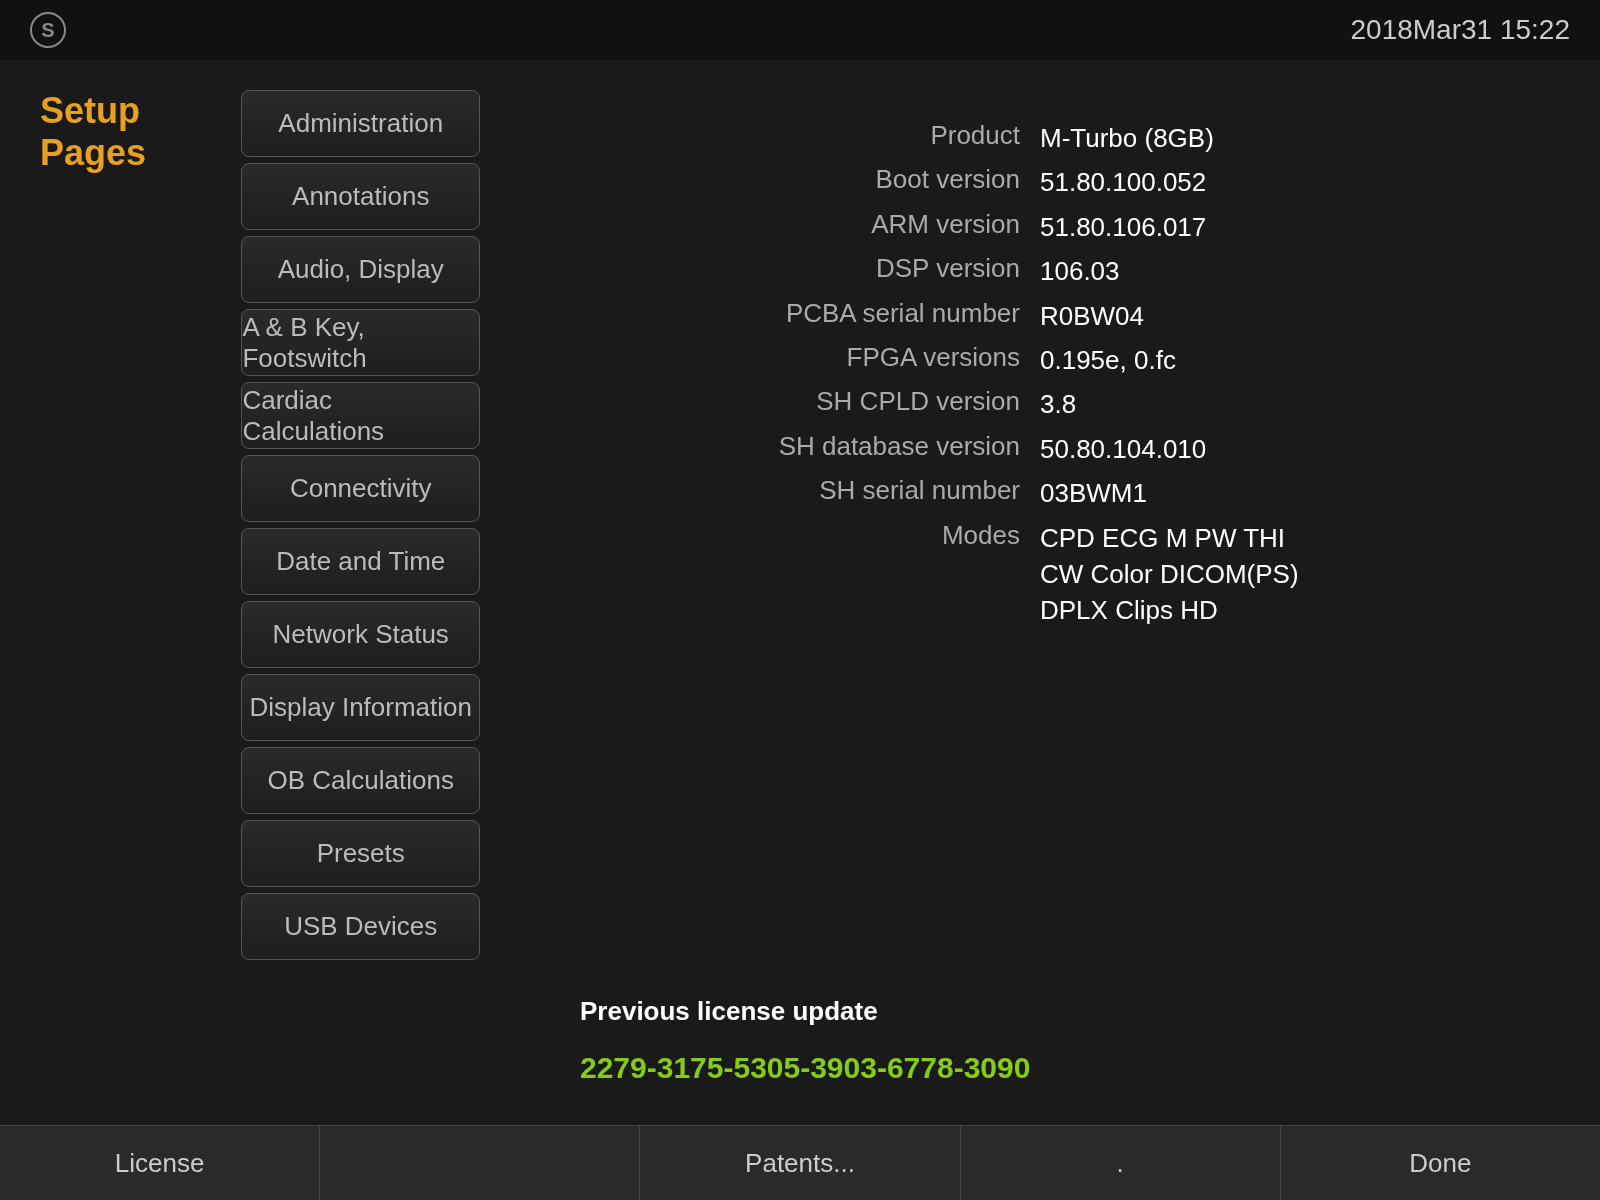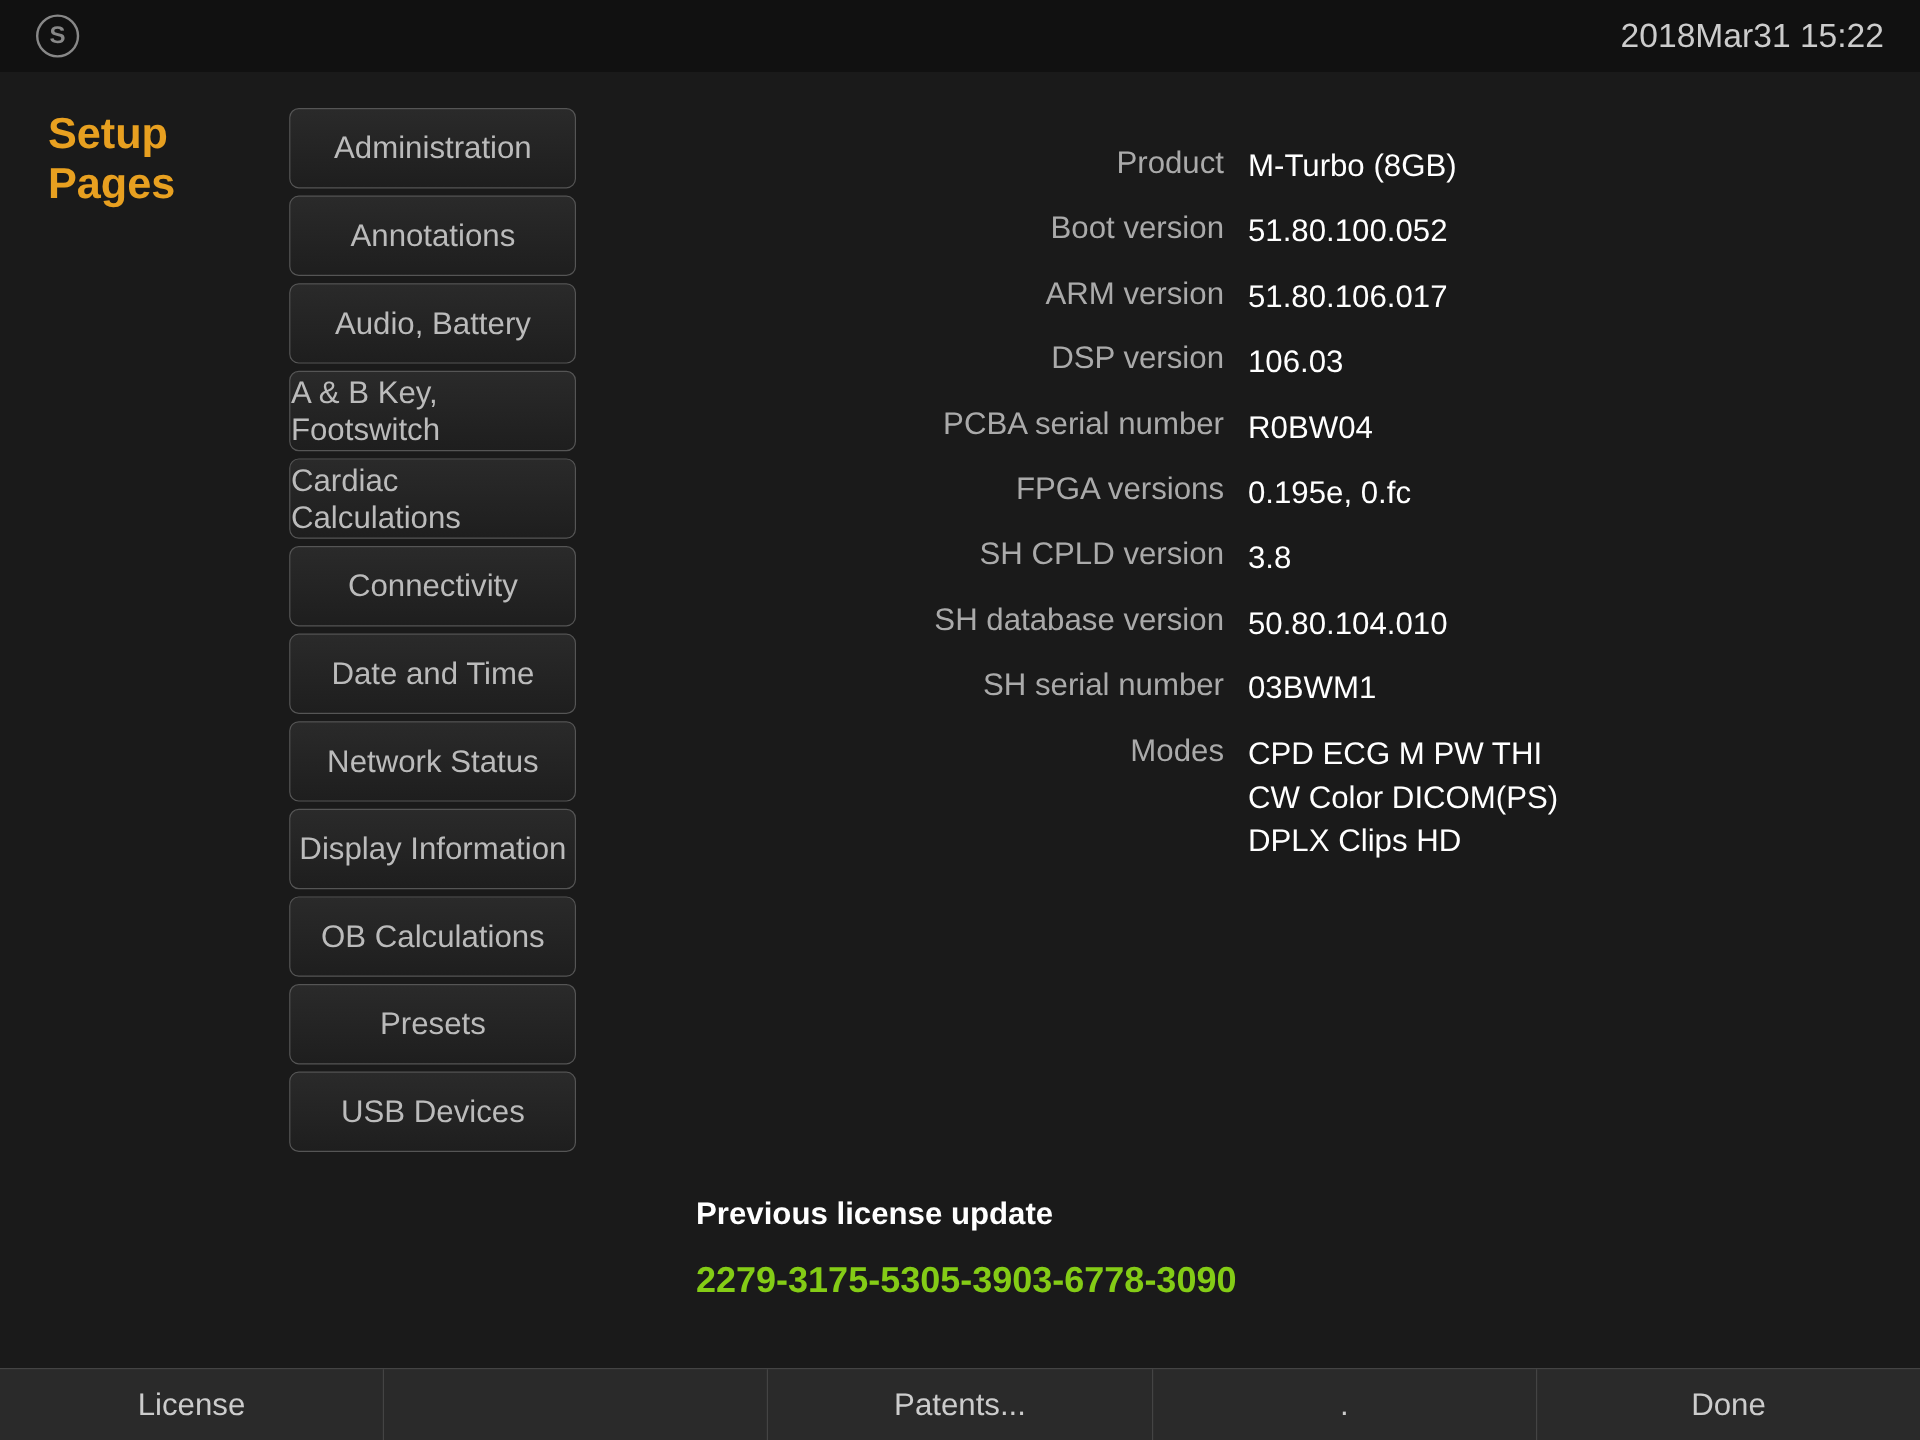--- a/index.html
+++ b/index.html
@@ -43,21 +43,21 @@
       font-size: 28px;
       font-family: Arial, sans-serif;
     }
 
     
     .bottom-bar {
       position: absolute;
       bottom: 0;
       left: 0;
       right: 0;
-      height: 60px;
+      height: 75px;
       background-color: #2a2a2a;
       display: flex;
       align-items: center;
       border-top: 1px solid #444;
     }
     .bottom-btn {
       flex: 1;
       height: 100%;
       display: flex;
       align-items: center;
@@ -118,21 +118,21 @@
     .info-panel {
       flex: 1;
       padding: 40px 60px;
       display: flex;
       flex-direction: column;
     }
 
     .info-table {
       display: flex;
       flex-direction: column;
-      gap: 18px;
+      gap: 8px;
       margin-top: 20px;
     }
     .info-row {
       display: flex;
       align-items: flex-start;
       gap: 0;
     }
     .info-label {
       text-align: right;
       width: 460px;
@@ -174,21 +174,21 @@
 </div>
 
 <div class="main-content">
 
   <div class="sidebar">
     <div class="sidebar-title">Setup Pages</div>
 
     <div id="sidebar-items-container">
         <div class="sidebar-item">Administration</div>
         <div class="sidebar-item">Annotations</div>
-        <div class="sidebar-item">Audio, Battery</div>
+        <div class="sidebar-item">Audio, Display</div>
         <div class="sidebar-item">A &amp; B Key, Footswitch</div>
         <div class="sidebar-item">Cardiac Calculations</div>
         <div class="sidebar-item">Connectivity</div>
         <div class="sidebar-item">Date and Time</div>
         <div class="sidebar-item">Network Status</div>
         <div class="sidebar-item">Display Information</div>
         <div class="sidebar-item">OB Calculations</div>
         <div class="sidebar-item">Presets</div>
         <div class="sidebar-item">USB Devices</div>
       </div>

